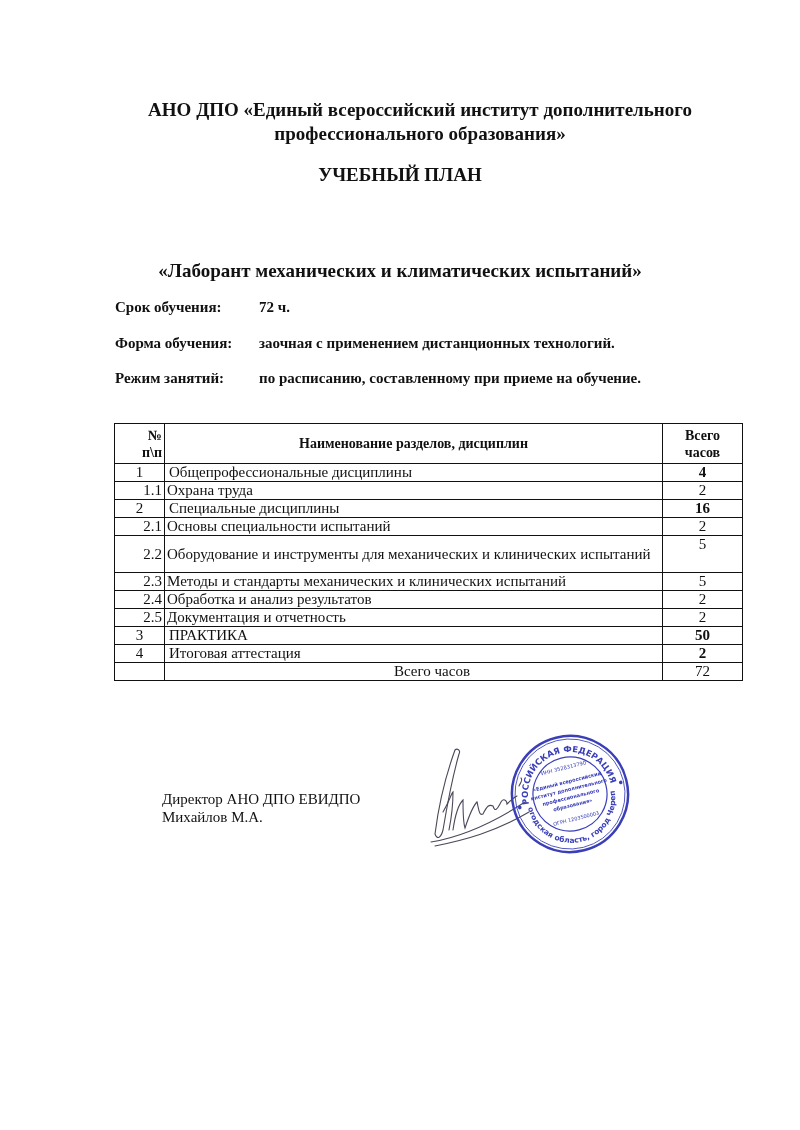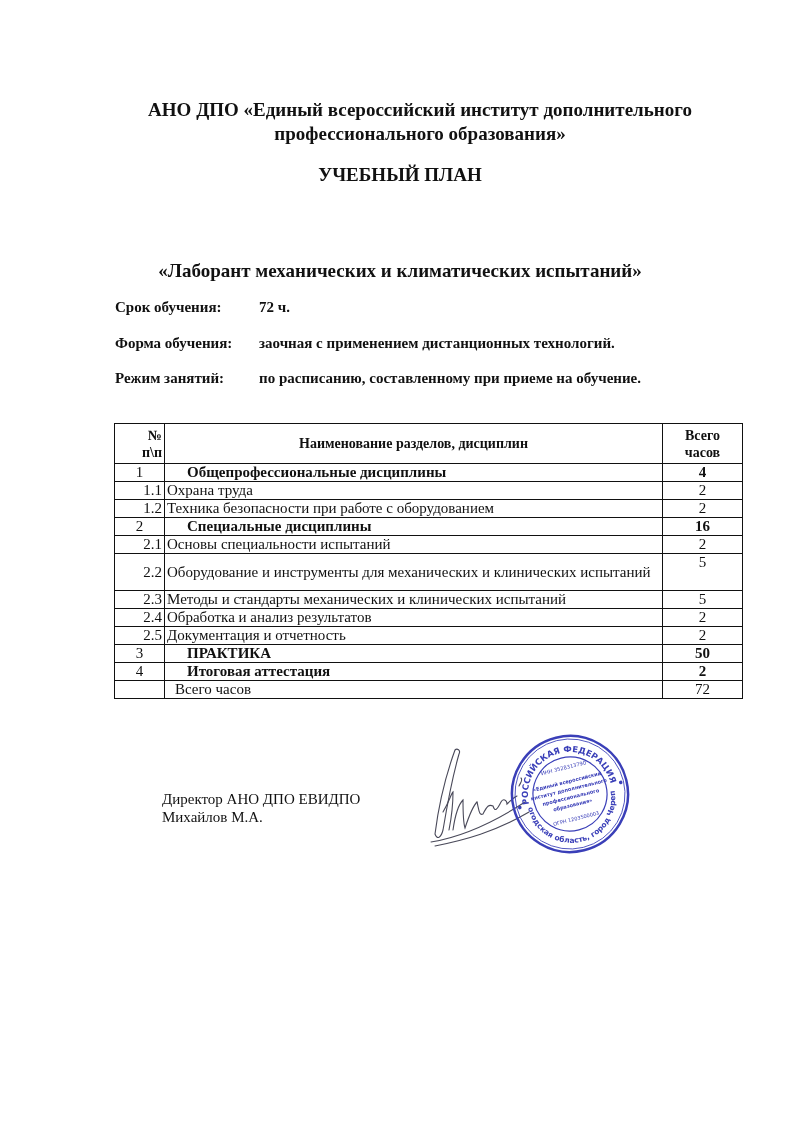--- a/index.html
+++ b/index.html
@@ -25,23 +25,23 @@
     .c1 { width: 45px; text-align: center; }
     .c2 { text-align: left; }
     .c3 { width: 75px; text-align: center; }
     th.c1 { text-align: right; line-height: 19px; }
     th.c3 { text-align: center; line-height: 19px; margin-left: 48px; }
     th.c2 { text-align: center; margin-left: 16px; }
     td.num-sub { text-align: right; }
     tr.row td { height: 17px; }
     tr.row.tall td { height: 36px; }
     tr.row.tall td.c3 { vertical-align: top; }
-    tr.section td.c2 { font-weight: bold; padding-left: 22px; }
+    tr.section td.c2 { font-weight: normal; padding-left: 4px; }
     tr.section td.c3 { font-weight: bold; }
-    tr.total td.c2 { padding-left: 10px; }
+    tr.total td.c2 { padding-left: 39px; text-align: center; }
 
     .signature-block { position: absolute; left: 162px; top: 790px; font-size: 15px; line-height: 18px; }
     .sig { position: absolute; left: 425px; top: 742px; width: 120px; height: 110px; }
     .stamp { position: absolute; left: 508px; top: 733px; width: 124px; height: 122px; }
   </style>
 </head>
 <body>
 
 <div class="page">
 
@@ -84,25 +84,20 @@
     </thead>
     <tbody>
       <tr class="row section">
         <td class="c1">1</td>
         <td class="c2">Общепрофессиональные дисциплины</td>
         <td class="c3">4</td>
       </tr>
       <tr class="row item">
         <td class="c1 num-sub">1.1</td>
         <td class="c2">Охрана труда</td>
-        <td class="c3">2</td>
-      </tr>
-      <tr class="row item">
-        <td class="c1 num-sub">1.2</td>
-        <td class="c2">Техника безопасности при работе с оборудованием</td>
         <td class="c3">2</td>
       </tr>
       <tr class="row section">
         <td class="c1">2</td>
         <td class="c2">Специальные дисциплины</td>
         <td class="c3">16</td>
       </tr>
       <tr class="row item">
         <td class="c1 num-sub">2.1</td>
         <td class="c2">Основы специальности испытаний</td>

